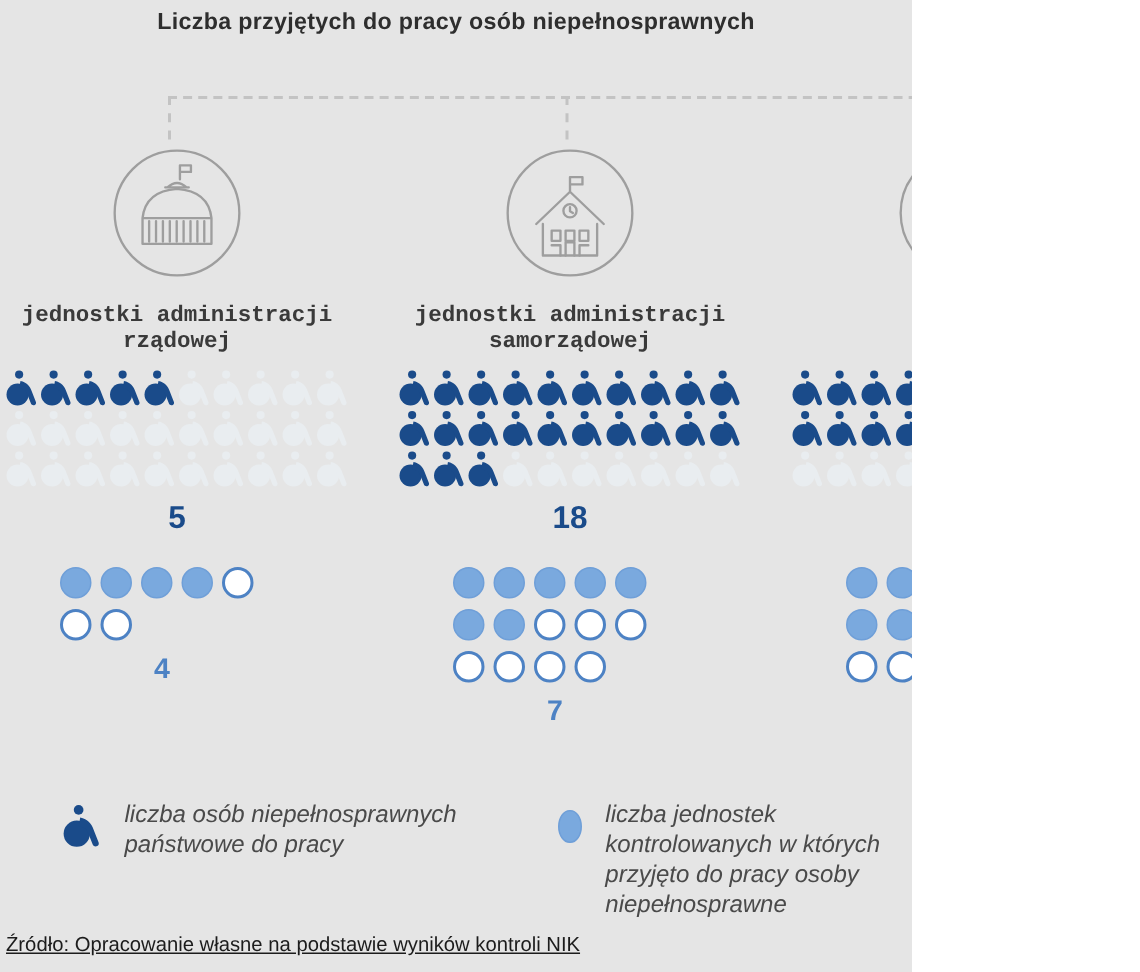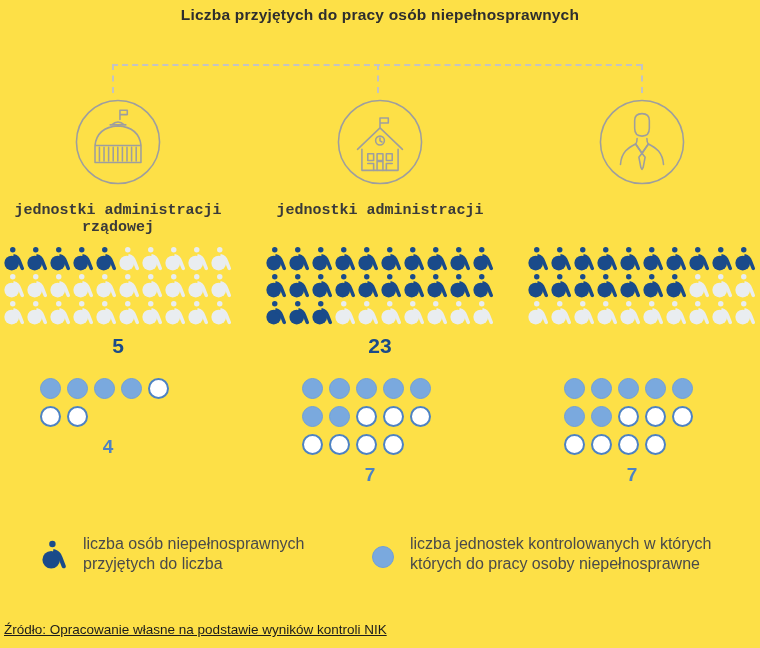--- a/index.html
+++ b/index.html
@@ -1,17 +1,17 @@
 <!DOCTYPE html>
 <html><head>
 <meta charset="utf-8">
 <style>
   html,body{margin:0;padding:0;background:#fff;}
   .canvas{
-    position:relative; width:760px; height:648px; background:#fde047;
+    position:relative; width:608px; height:648px; background:#e5e5e5;
     font-family:"Liberation Sans", sans-serif; overflow:hidden;
   }
   .title{
     position:absolute; top:6px; left:0; width:100%;
     text-align:center; font-size:15.5px; font-weight:bold; color:#2e2e2e;
     margin:0; letter-spacing:.2px;
   }
   
   .bracket-h{position:absolute; top:64px; left:112px; width:530px; height:0;
     border-top:2px dashed #c3c3c3;}
@@ -45,21 +45,21 @@
   .u-row{display:flex; height:28px; padding-left:40px;}
   .circle{width:21px; height:21px; border-radius:50%; margin-right:6px;
     box-sizing:border-box; display:inline-block;}
   .circle.on{background:#7aa9de; border:1.5px solid #6f9fd8;}
   .circle.off{background:#ffffff; border:2px solid #4d82c4;}
 
   .units-count{position:absolute; left:40px; width:136px; text-align:center;
     font-size:19px; font-weight:bold; color:#4d82c4;}
 
   .legend{position:absolute; top:530px; left:0; width:100%; height:70px;}
-  .legend-item{position:absolute; display:flex; align-items:center;}
+  .legend-item{position:absolute; display:flex; align-items:flex-start;font-style:italic;}
   .li1{left:42px; top:4px;}
   .li2{left:372px; top:4px;}
   .legend-wc{width:25px; height:30px; fill:#1a4b8a; margin-top:2px;}
   .legend-circle{width:22px; height:22px; border-radius:50%;
     background:#7aa9de; border:1.5px solid #6f9fd8; margin-top:6px;
     box-sizing:border-box;}
   .legend-text{margin-left:16px; font-size:16px; color:#4a4a4a; line-height:20px;}
   .legend-text span{display:block;}
 
   .source{position:absolute; left:4px; top:622px; font-size:13.5px;
@@ -223,20 +223,21 @@
         <path d="M45 30 V20.5 M45 20.5 h8.5 v5 h-8.5"></path>
         <path d="M22 52.5 L45 30.5 L68 52.5 M26.5 52.5 V74 H63.5 V52.5"></path>
         <circle cx="45" cy="43.5" r="4.5"></circle>
         <path d="M45 41 v2.8 l2 1.2"></path>
         <path d="M32.5 57 h6 v7 h-6 Z M42 57 h6 v7 h-6 Z M51.5 57 h6 v7 h-6 Z"></path>
         <path d="M32.5 67 h6 v7 M51.5 74 v-7 h6 M42 74 v-9 h6 v9"></path>
       </svg>
     </div>
     <div class="col-label">
       <span>jednostki administracji</span>
+      <span>samorządowej</span>
     </div>
     <div class="people-grid">
         <div class="p-row">
           <svg class="wc on">
             <use href="#icon-wheelchair"></use>
           </svg>
           <svg class="wc on">
             <use href="#icon-wheelchair"></use>
           </svg>
           <svg class="wc on">
@@ -322,21 +323,21 @@
             <use href="#icon-wheelchair"></use>
           </svg>
           <svg class="wc off">
             <use href="#icon-wheelchair"></use>
           </svg>
           <svg class="wc off">
             <use href="#icon-wheelchair"></use>
           </svg>
         </div>
       </div>
-    <div class="people-count">23</div>
+    <div class="people-count">18</div>
     <div class="units-grid">
         <div class="u-row">
           <span class="circle on"></span>
           <span class="circle on"></span>
           <span class="circle on"></span>
           <span class="circle on"></span>
           <span class="circle on"></span>
         </div>
         <div class="u-row">
           <span class="circle on"></span>
@@ -489,27 +490,27 @@
     <div class="units-count" style="top: 366px;">7</div>
   </div>
 
   <div class="legend">
     <div class="legend-item li1">
       <svg class="legend-wc">
           <use href="#icon-wheelchair"></use>
         </svg>
       <div class="legend-text">
         <span>liczba osób niepełnosprawnych</span>
-        <span>przyjętych do liczba</span>
+        <span>państwowe do pracy</span>
       </div>
     </div>
     <div class="legend-item li2">
       <span class="legend-circle"></span>
       <div class="legend-text">
         <span>liczba jednostek kontrolowanych w których</span>
-        <span>których do pracy osoby niepełnosprawne</span>
+        <span>przyjęto do pracy osoby niepełnosprawne</span>
       </div>
     </div>
   </div>
 
   <div class="source">Źródło: Opracowanie własne na podstawie wyników kontroli NIK</div>
 
 </div>
 
 </body></html>

